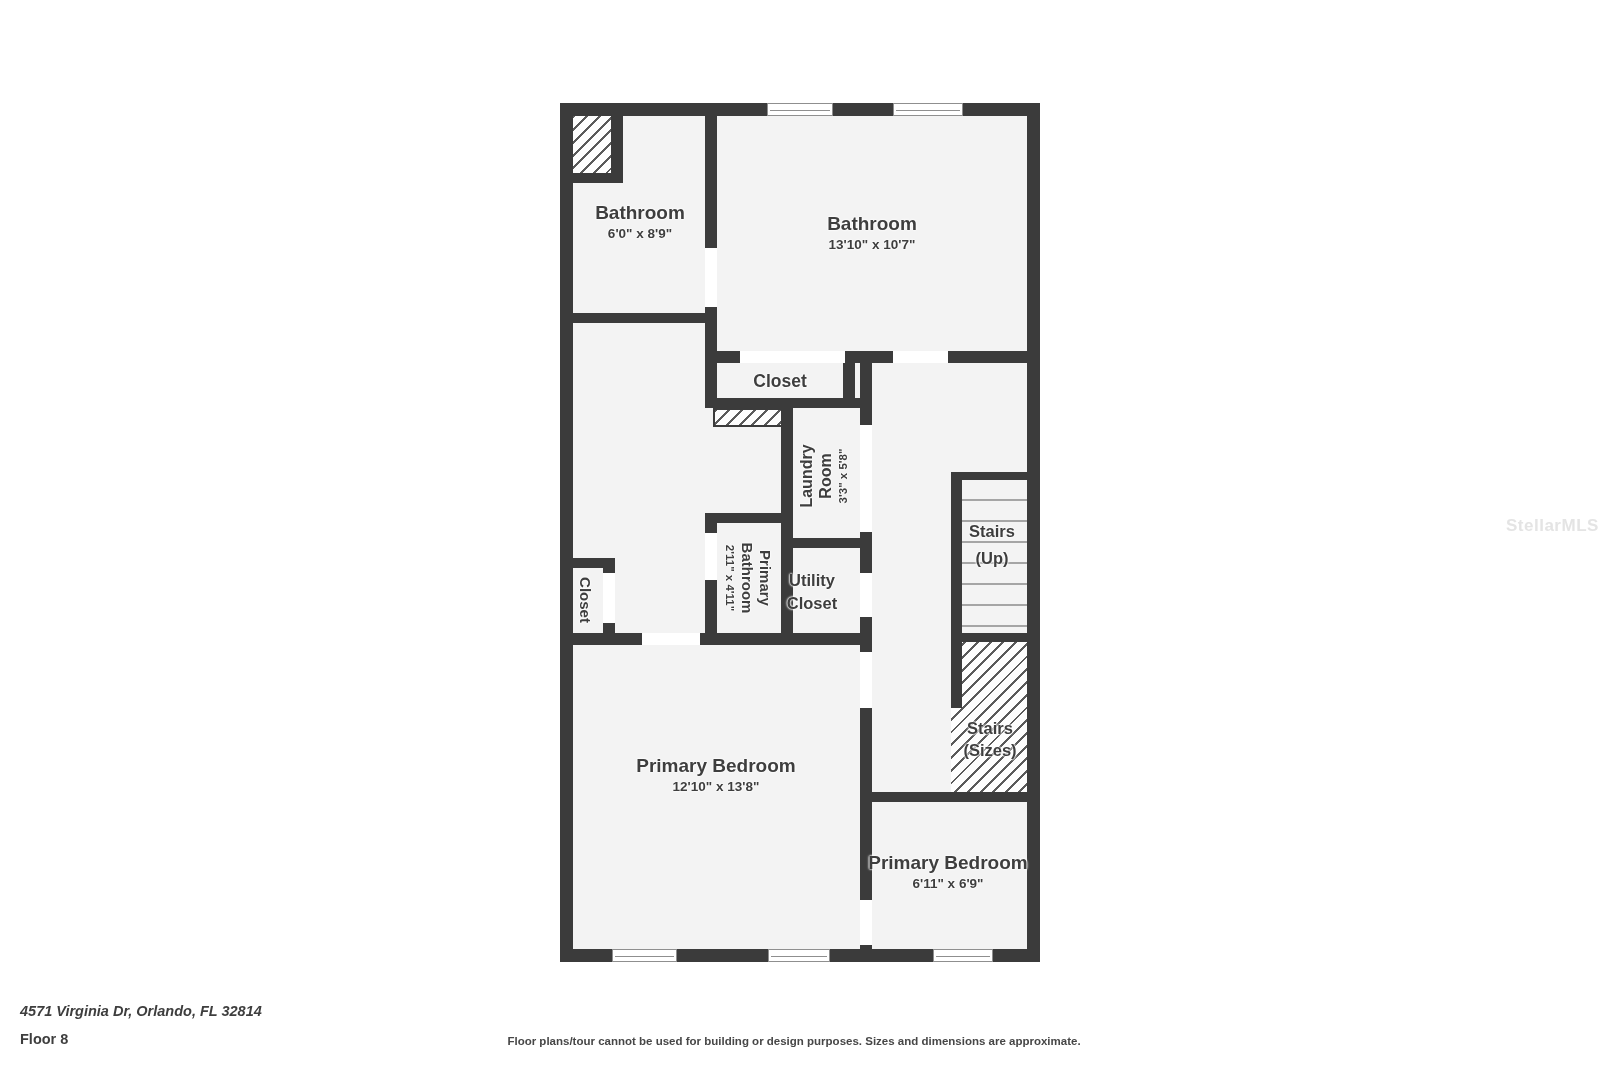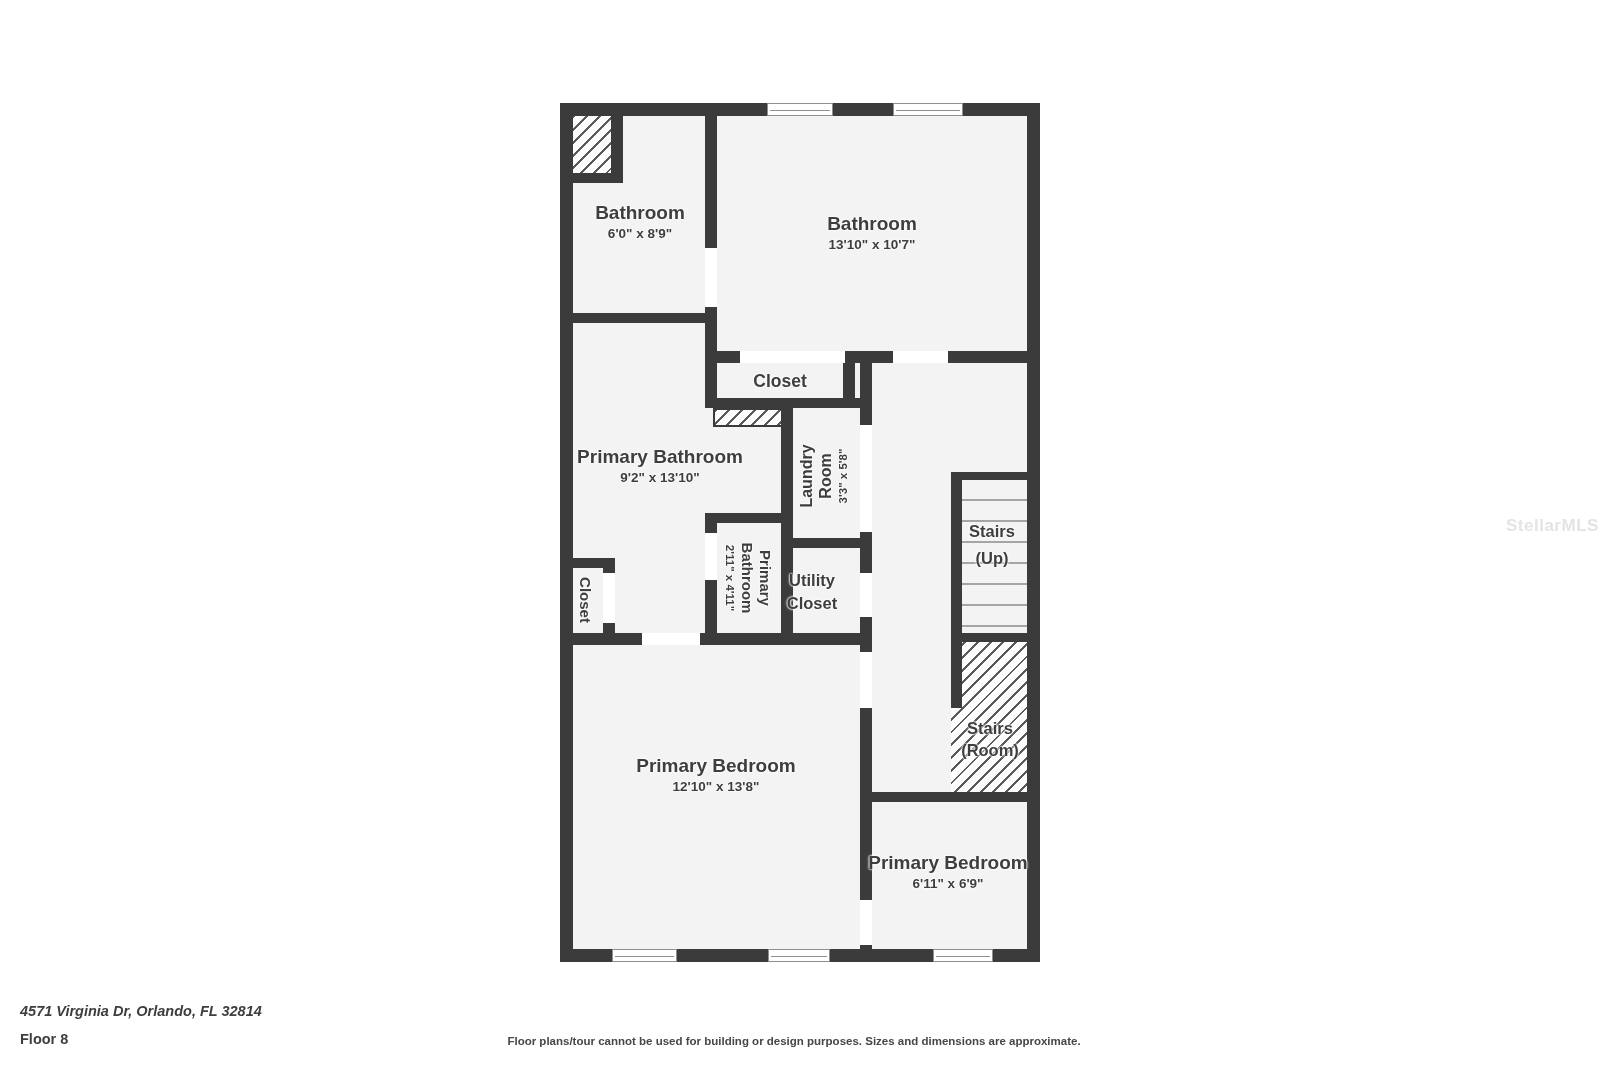--- a/index.html
+++ b/index.html
@@ -90,24 +90,20 @@
 
   <div class="label" style="left:872px;top:234px;">
     <span class="name">Bathroom</span>
     <span class="dims">13'10" x 10'7"</span>
   </div>
 
   <div class="label" style="left:780px;top:381px;">
     <span class="name-md" style="font-size:17.5px;">Closet</span>
   </div>
 
-  <div class="label" style="left:660px;top:467px;">
-    <span class="name">Primary Bathroom</span>
-    <span class="dims">9'2" x 13'10"</span>
-  </div>
 
   <div class="label rot-ccw" style="left:824px;top:476px;">
     <span class="name-sm" style="font-size:16px;line-height:19px;">Laundry</span>
     <span class="name-sm" style="font-size:16px;line-height:19px;">Room</span>
     <span class="dims-sm">3'3" x 5'8"</span>
   </div>
 
   <div class="label rot-cw" style="left:748px;top:578px;">
     <span class="name-sm">Primary</span>
     <span class="name-sm">Bathroom</span>
@@ -123,21 +119,21 @@
     <span class="name-sm">Closet</span>
   </div>
 
   <div class="label" style="left:992px;top:545px;">
     <span class="name-md" style="line-height:27px;">Stairs</span>
     <span class="name-md" style="line-height:27px;">(Up)</span>
   </div>
 
   <div class="label" style="left:990px;top:739px;">
     <span class="name-md" style="line-height:22px;">Stairs</span>
-    <span class="name-md" style="line-height:22px;">(Room)</span>
+    <span class="name-md" style="line-height:22px;">(Sizes)</span>
   </div>
 
   <div class="label" style="left:716px;top:776px;">
     <span class="name">Primary Bedroom</span>
     <span class="dims">12'10" x 13'8"</span>
   </div>
 
   <div class="label" style="left:948px;top:873px;">
     <span class="name">Primary Bedroom</span>
     <span class="dims">6'11" x 6'9"</span>

